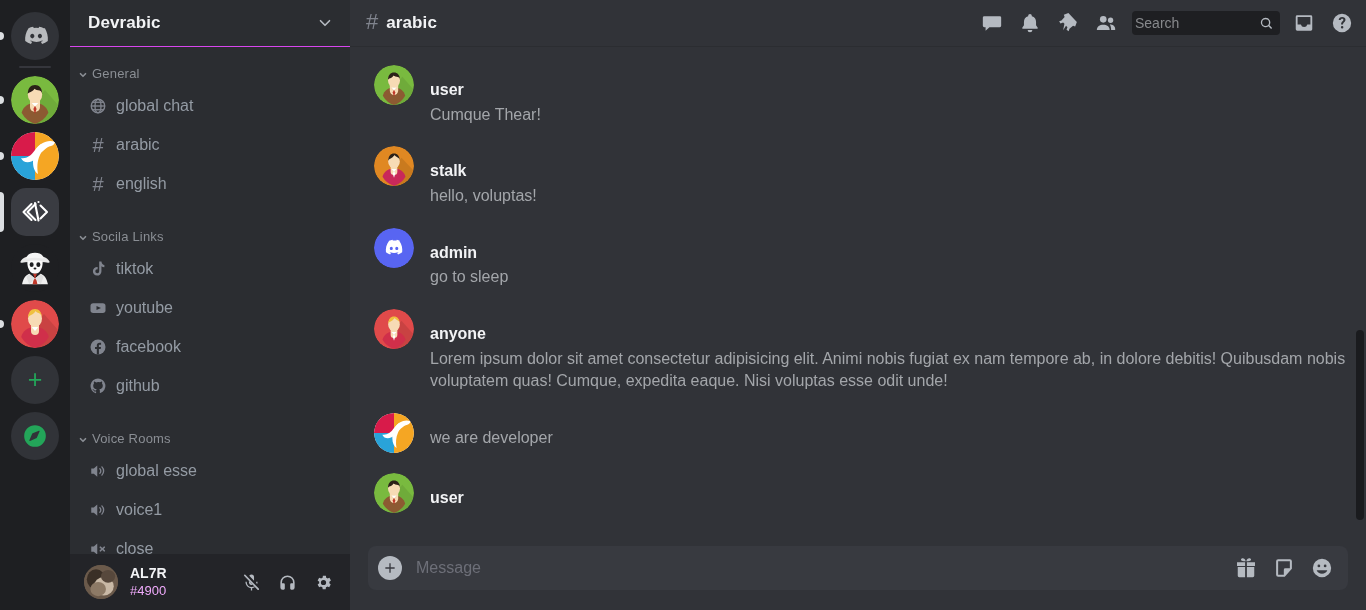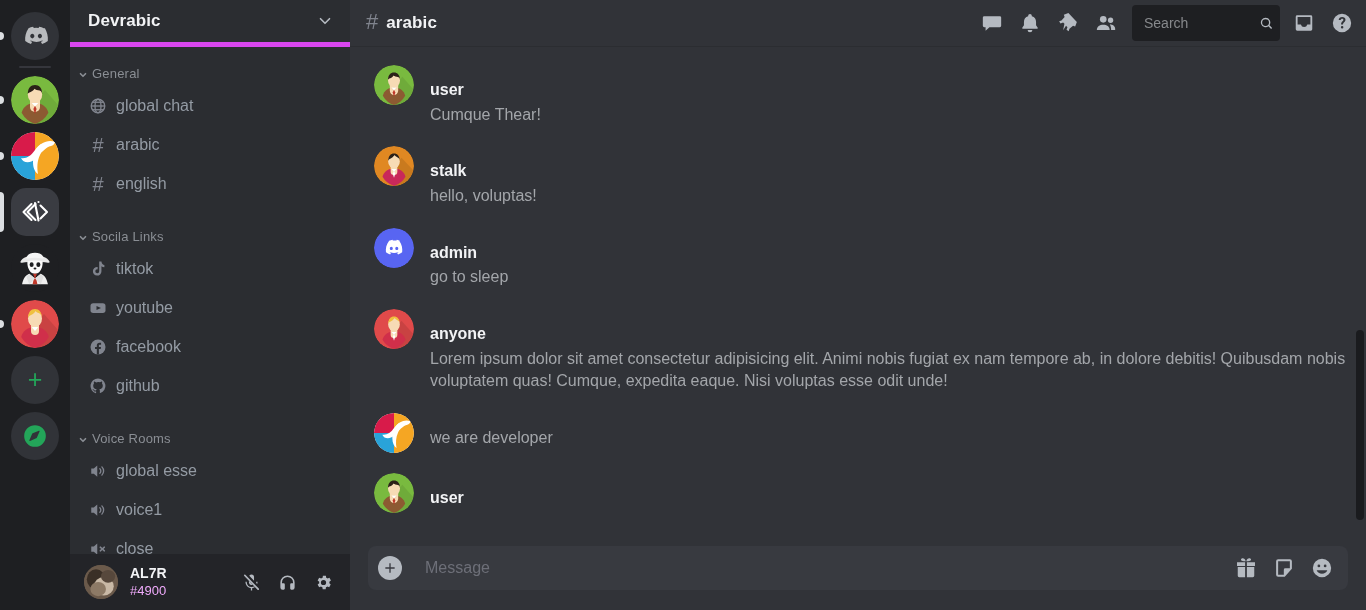--- a/index.html
+++ b/index.html
@@ -112,21 +112,21 @@
     overflow: hidden;
   }
 
   .guild-header {
     height: 47px;
     flex: 0 0 47px;
     display: flex;
     align-items: center;
     justify-content: space-between;
     padding: 0 16px 0 18px;
-    border-bottom: 5px solid #d946ef;
+    border-bottom: 1px solid #d946ef;
     cursor: pointer;
   }
   .guild-name {
     color: #f2f3f5;
     font-size: 17px;
     font-weight: bold;
     letter-spacing: .1px;
   }
   .guild-chevron { color: #b5bac1; display: flex; align-items: center; }
   .guild-chevron svg { width: 18px; height: 18px; fill: none; stroke: #b5bac1; stroke-width: 2.2; }
@@ -255,26 +255,26 @@
   .hdr-btn {
     width: 24px; height: 24px;
     display: flex; align-items: center; justify-content: center;
     color: #b5bac1;
     cursor: pointer;
   }
   .hdr-btn svg { width: 22px; height: 22px; fill: #b5bac1; }
 
   .searchbox {
     width: 148px;
-    height: 36px;
+    height: 24px;
     background: #1e1f22;
     border-radius: 4px;
     display: flex;
     align-items: center;
-    padding: 0 6px 0 12px;
+    padding: 0 6px 0 3px;
     margin: 0 4px 0 6px;
     cursor: text;
   }
   .searchbox .ph {
     flex: 1 1 auto;
     color: #87898c;
     font-size: 14px;
     line-height: 1;
   }
   .searchbox svg { width: 15px; height: 15px; fill: #b5bac1; flex: 0 0 15px; }
@@ -320,21 +320,21 @@
     flex: 0 0 auto;
     padding: 0 18px 20px 18px;
   }
   .composer {
     height: 44px;
     background: #383a40;
     border-radius: 8px;
     display: flex;
     align-items: center;
     padding: 0 14px 0 10px;
-    gap: 23px;
+    gap: 14px;
   }
   .plus-btn {
     width: 24px; height: 24px;
     flex: 0 0 24px;
     border-radius: 50%;
     background: #b5bac1;
     display: flex; align-items: center; justify-content: center;
     cursor: pointer;
   }
   .plus-btn svg { width: 16px; height: 16px; fill: #383a40; }

